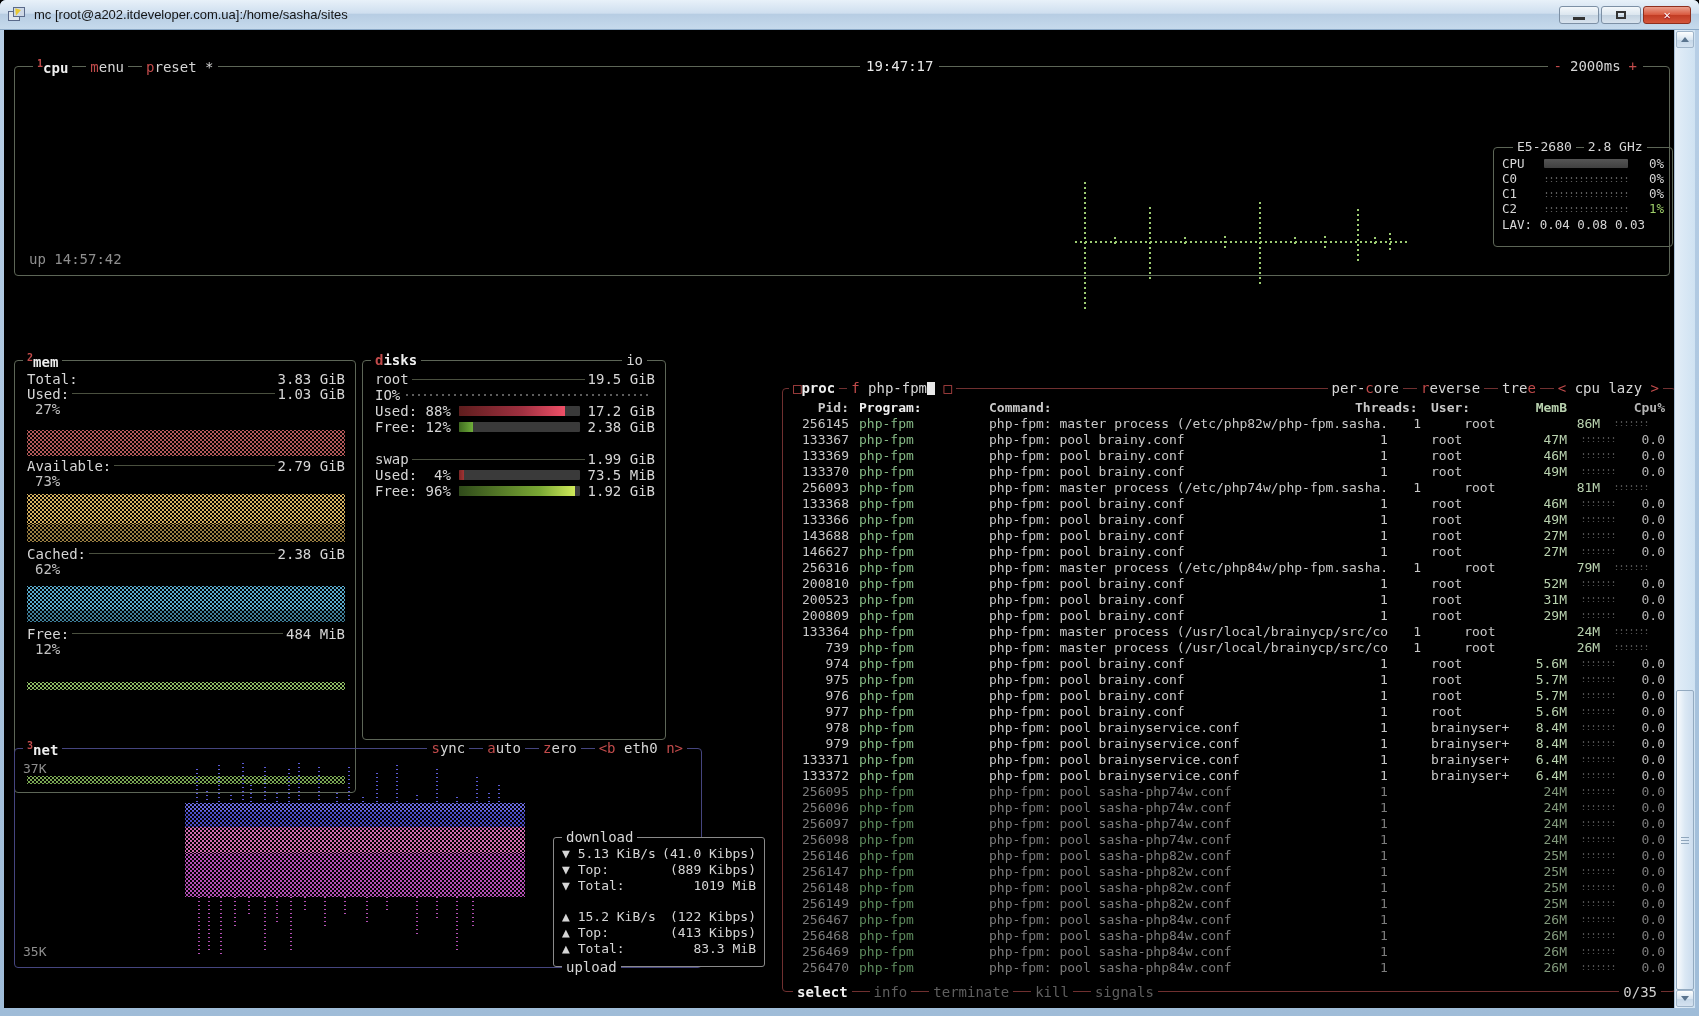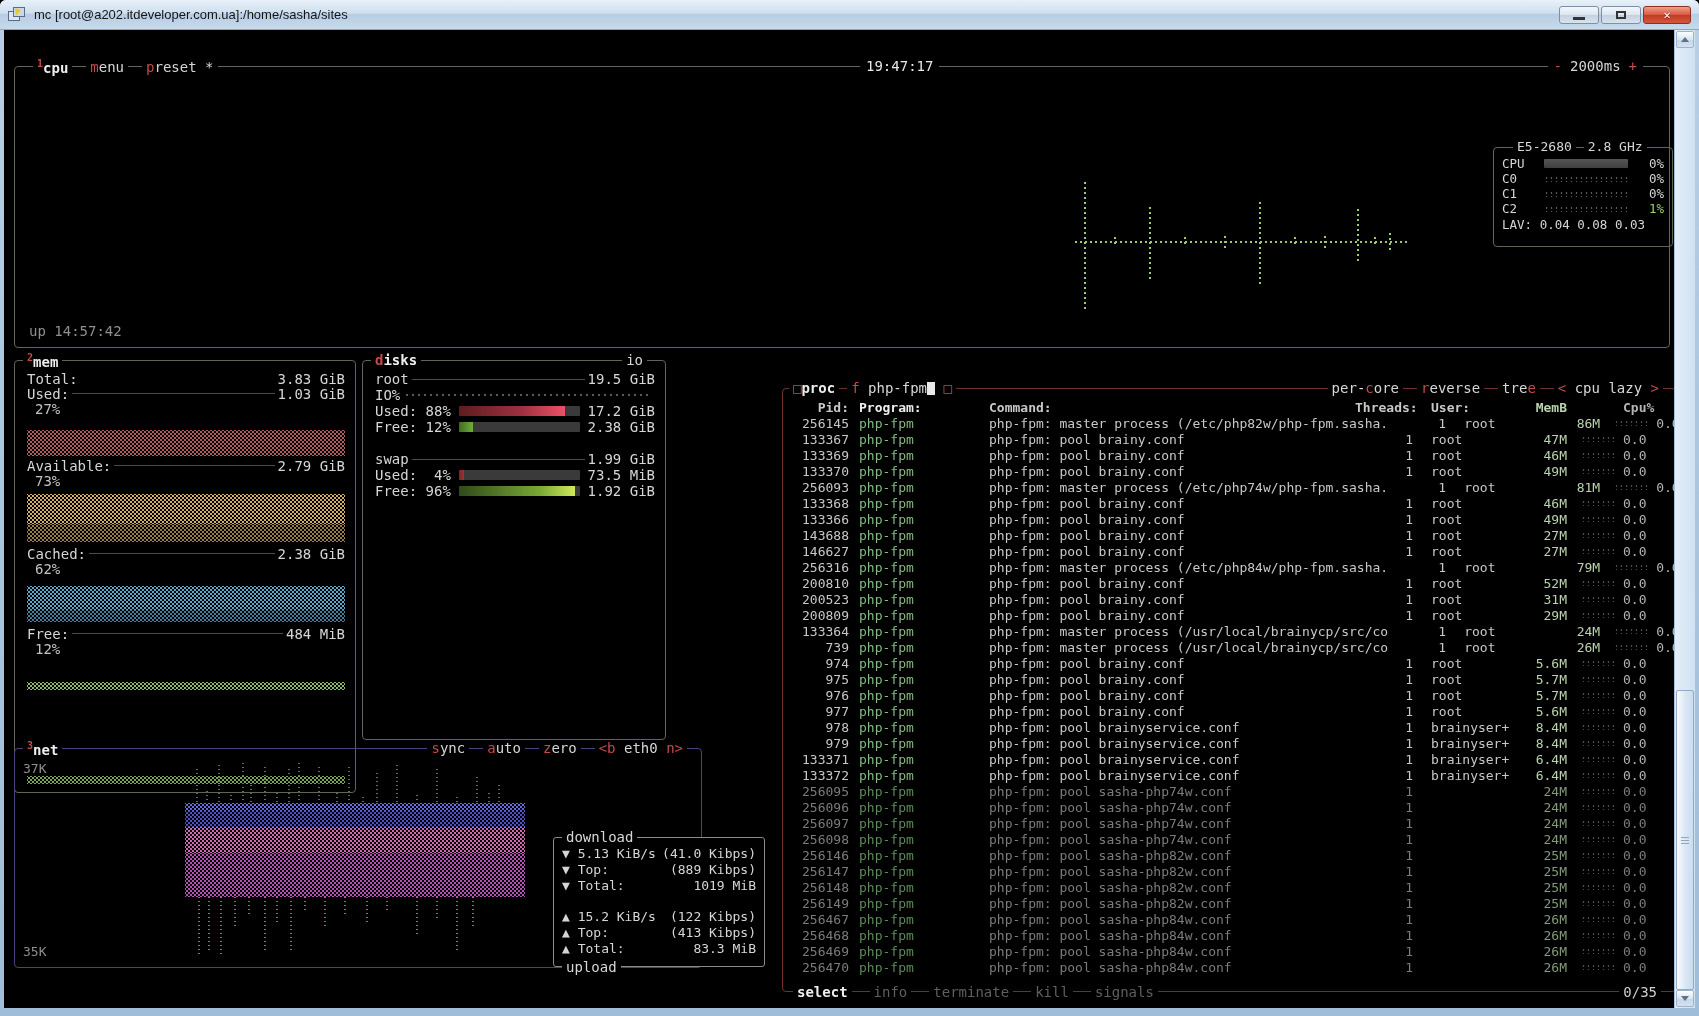--- a/index.html
+++ b/index.html
@@ -47,21 +47,21 @@
   .btitle > * { background:#000; padding:0 4px; white-space:nowrap; }
   .bfoot  { position:absolute; bottom:-9px; display:flex; align-items:center; gap:18px; font-size:14px; }
   .bfoot > * { background:#000; padding:0 4px; white-space:nowrap; }
   .bname { color:#eee; font-weight:bold; }
   sup.num { color:#c24b4b; font-weight:bold; font-size:10px; }
   .hot { color:#c24b4b; }
   .red { color:#c24b4b; }
   .wtxt { color:#d6d6d6; }
 
   
-  #cpu-box { left:10px; top:36px; width:1656px; height:282px; border-color:#5d6657; }
+  #cpu-box { left:10px; top:36px; width:1656px; height:210px; border-color:#5d6657; }
   #uptime { position:absolute; left:14px; bottom:8px; color:#8f8f8f; font-size:14px; }
   #cpu-clock { position:absolute; top:-9px; left:845px; background:#000; padding:0 6px; color:#e8e8e8; font-size:14px; }
   #cpu-interval { position:absolute; top:-9px; right:26px; background:#000; padding:0 6px; font-size:14px; color:#d6d6d6; display:flex; gap:8px; }
 
   #cpu-graph { position:absolute; left:1048px; top:72px; }
 
   #cpu-info { position:absolute; left:1478px; top:80px; width:180px; height:100px; border:1px solid #5d6657; border-radius:4px; }
   #cpu-info .btitle { left:19px; gap:8px; font-size:13px; }
   #cpu-info .irow { display:flex; align-items:center; padding:0 8px; height:15px; font-size:12.5px; color:#d6d6d6; }
   #cpu-info .ilabel { width:36px; }
@@ -138,26 +138,26 @@
   #proc-box .btitle-r > * { background:#000; padding:0 4px; white-space:nowrap; color:#d6d6d6; }
   .cursor { display:inline-block; width:8px; height:13px; background:#e8e8e8; vertical-align:-2px; }
 
   .proc-grid { padding:10px 10px 4px 12px; font-size:13px; }
   .proc-row, .proc-head { display:grid; grid-template-columns:54px 140px 1fr 64px 104px 44px 56px 42px; height:16px; align-items:center; }
   .proc-head { color:#efefef; font-weight:bold; margin-bottom:0px; }
   .proc-head span, .proc-row span { white-space:nowrap; }
   .c-pid  { text-align:right; color:#c8c8c8; }
   .c-prog { padding-left:10px; color:#86ba86; }
   .c-cmd  { padding-left:0px; color:#c8c8c8; overflow:visible; }
-  .c-thr  { text-align:right; padding-right:6px; color:#c8c8c8; }
+  .c-thr  { text-align:center; padding-right:6px; color:#c8c8c8; }
   .c-user { padding-left:12px; color:#c8c8c8; }
   .c-mem  { text-align:right; color:#b9d2af; }
   .c-meter{ height:6px; margin:0 6px 0 14px;
     background-image:radial-gradient(#4f4f4f 1px, transparent 1.2px); background-size:5px 4px; }
-  .c-cpu  { text-align:left; color:#b4b4b4; }
+  .c-cpu  { text-align:right; color:#b4b4b4; }
   .proc-head .c-prog { color:#efefef; }
   .proc-head .c-meter { background:none; }
   .proc-row.dim .c-pid, .proc-row.dim .c-cmd, .proc-row.dim .c-thr, .proc-row.dim .c-cpu { color:#7c7c7c; }
   .proc-row.dim .c-prog { color:#5d8a5d; }
   .proc-row.dim .c-mem { color:#82997c; }
 
   #proc-foot-l { left:10px; }
   #proc-foot-l .sel { color:#efefef; font-weight:bold; }
   #proc-foot-l .act { color:#5f5f5f; }
   #proc-counter { position:absolute; bottom:-9px; right:14px; background:#000; padding:0 4px; color:#cfcfcf; font-size:14px; }

